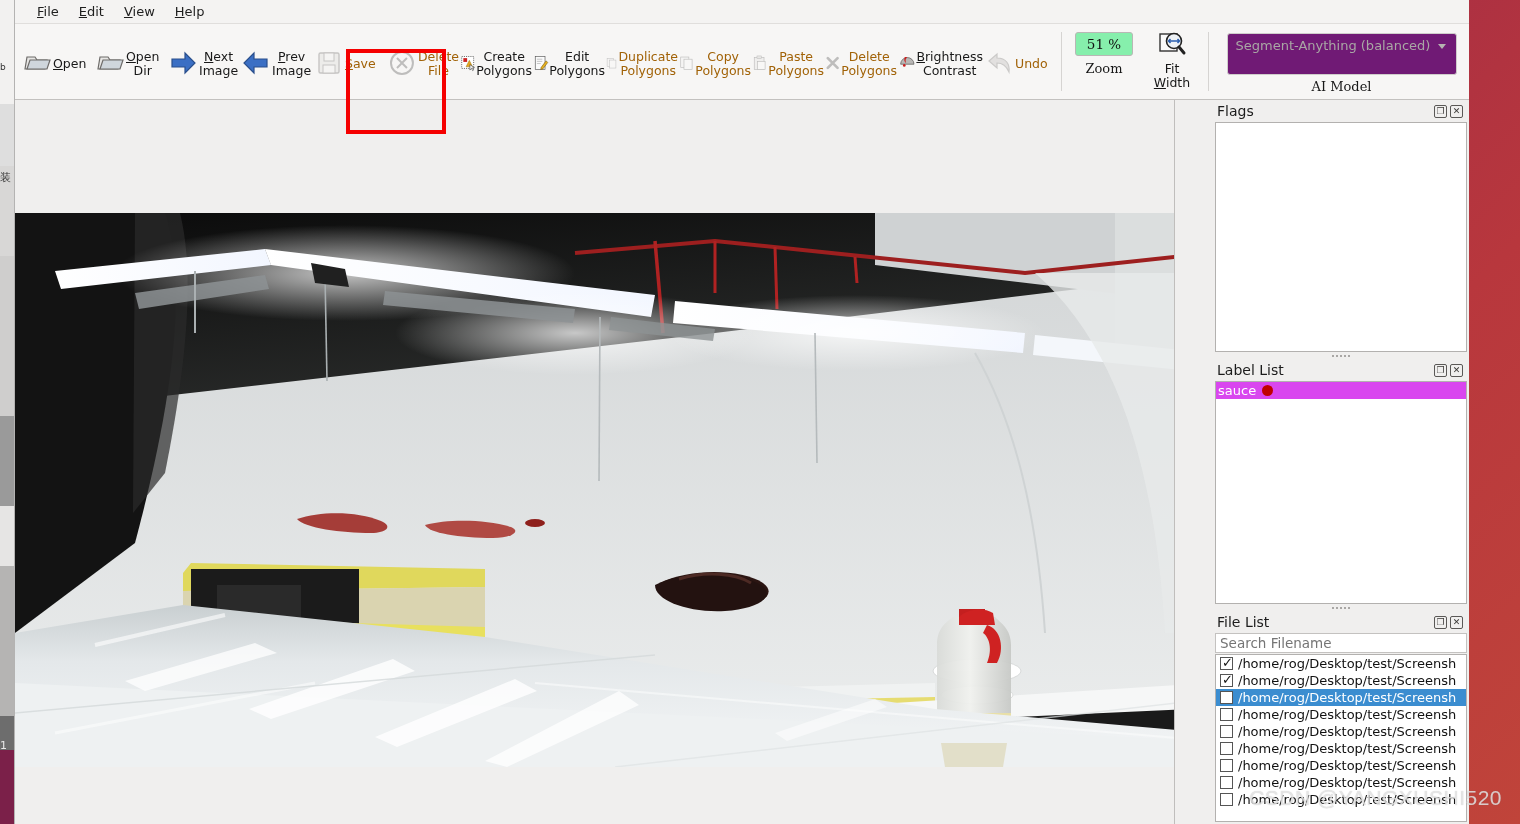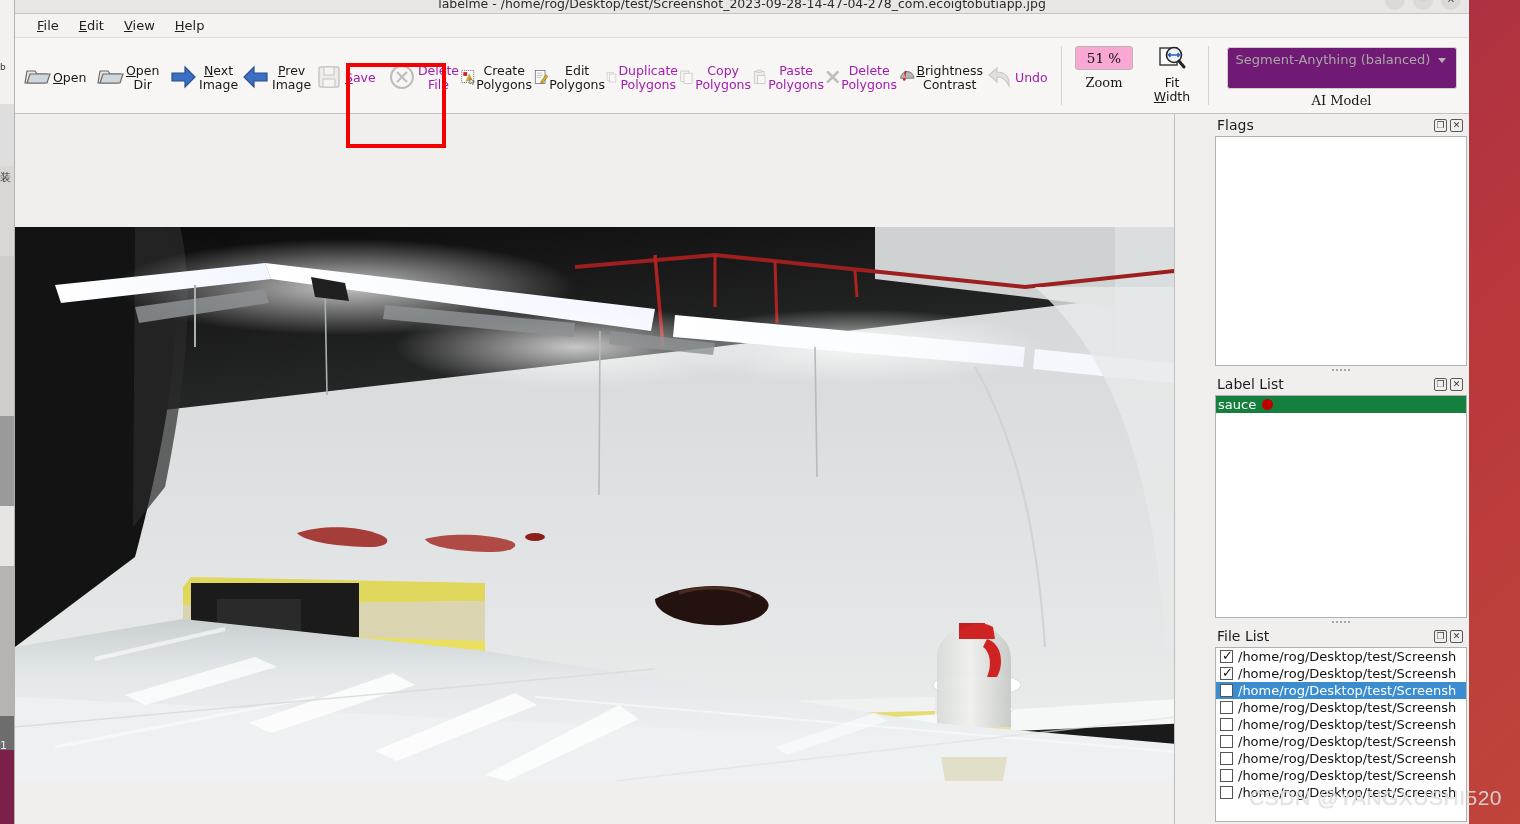--- a/index.html
+++ b/index.html
@@ -81,35 +81,35 @@
   .tb-btn {
     width: 73px; display: flex; flex-direction: row; align-items: center;
     justify-content: flex-start; padding-top: 5px; position: relative;
   }
   .tb-btn.wide { width: 86px; }
   .tb-icon { width: 32px; height: 32px; display: block; margin-bottom: 2px; }
   .tb-label {
     font-size: 12.5px; line-height: 14px; text-align: center; color: #181818;
     font-family: "DejaVu Sans", sans-serif;
   }
-  .tb-btn.disabled .tb-label { color: #a21caf; }
+  .tb-btn.disabled .tb-label { color: #a16207; }
   .tb-btn.disabled .tb-icon { opacity: 0.35; }
   .tb-sep {
     width: 1px; background: #d6d4d2; margin: 8px 5px; flex: 0 0 1px;
   }
   #highlight-box {
     position: absolute; left: 331px; top: 25px; width: 100px; height: 85px;
     border: 4px solid #f50000; pointer-events: none; z-index: 30;
   }
   #zoom-group, #fitwidth-group, #aimodel-group {
     display: flex; flex-direction: column; align-items: center; padding-top: 8px;
   }
   #zoom-group { width: 74px; }
   #zoom-value {
-    width: 58px; height: 24px; border: 1px solid #b9b7b5; background: #f9a8d4;
+    width: 58px; height: 24px; border: 1px solid #b9b7b5; background: #86efac;
     border-radius: 3px; font-size: 13.5px; text-align: center; line-height: 22px;
     color: #111; font-family: "DejaVu Serif", serif;
   }
   #zoom-group .tb-label { margin-top: 6px; font-family: "DejaVu Serif", serif; font-size: 13px;}
   #fitwidth-group { width: 62px; padding-top: 4px;}
   #aimodel-group { width: 150px; padding-top: 9px; flex: 1; }
   #ai-select {
     width: 230px; height: 42px; border: 1px solid #cfcdcb; border-radius: 3px;
     background: #701a75; color: #a9a7a5; font-size: 13px; line-height: 24px;
     padding-left: 8px; position: relative;
@@ -161,21 +161,21 @@
   .dock-grip i { width: 2px; height: 2px; background: #a9a7a5; display:block; }
 
   #panel-flags { height: 252px; flex: 0 0 252px; }
   #panel-labels { height: 245px; flex: 0 0 245px; }
   #panel-files { flex: 1; }
 
   .list-row {
     font-size: 13px; padding: 1px 2px; color: #111; white-space: nowrap;
     display: flex; align-items: center; font-family: "DejaVu Sans", sans-serif;
   }
-  .list-row.selected { background: #15803d; color: #fff; }
+  .list-row.selected { background: #d946ef; color: #fff; }
   .dot {
     width: 11px; height: 11px; border-radius: 50%; display: inline-block;
     margin-left: 6px;
   }
 
   #search-input {
     height: 20px; border: 1px solid #c4c2c0; background: #fff; color: #8d8b89;
     font-size: 13.5px; padding-left: 4px; line-height: 18px; margin-bottom: 1px;
     font-family: "DejaVu Sans", sans-serif;
   }
@@ -216,28 +216,20 @@
   <div class="bgl-strip s7"></div>
     <div class="bgl-strip s8"></div>
   <div class="bgl-strip s9"></div>
   <div class="bgl-txt t-b">b</div>
   <div class="bgl-txt t-cn">装</div>
   <div class="bgl-txt t-1">1</div>
 </div>
 
 <div id="app-window">
 
-  <div id="title-bar">
-    <div id="title-text">labelme - /home/rog/Desktop/test/Screenshot_2023-09-28-14-47-04-278_com.ecoigtobutiapp.jpg</div>
-    <div class="win-btns">
-      <div class="win-btn"></div>
-      <div class="win-btn">−</div>
-      <div class="win-btn">✕</div>
-    </div>
-  </div>
 
   <div id="menu-bar">
     <div class="menu-item"><u>F</u><span>ile</span></div>
     <div class="menu-item"><u>E</u><span>dit</span></div>
     <div class="menu-item"><u>V</u><span>iew</span></div>
     <div class="menu-item"><u>H</u><span>elp</span></div>
   </div>
 
   <div id="toolbar">
 
@@ -588,20 +580,21 @@
         </div>
 
       <div class="dock-panel" id="panel-files">
         <div class="dock-title">
           <span>File List</span>
           <span class="dt-btns">
             <span class="dt-btn">❐</span>
             <span class="dt-btn">✕</span>
           </span>
         </div>
+        <input id="search-input" type="text" placeholder="Search Filename" style="">
         <div id="file-list">
             <div class="file-row">
               <span class="cb checked"></span>
               <span>/home/rog/Desktop/test/Screensh</span>
             </div>
             <div class="file-row">
               <span class="cb checked"></span>
               <span>/home/rog/Desktop/test/Screensh</span>
             </div>
             <div class="file-row selected">

